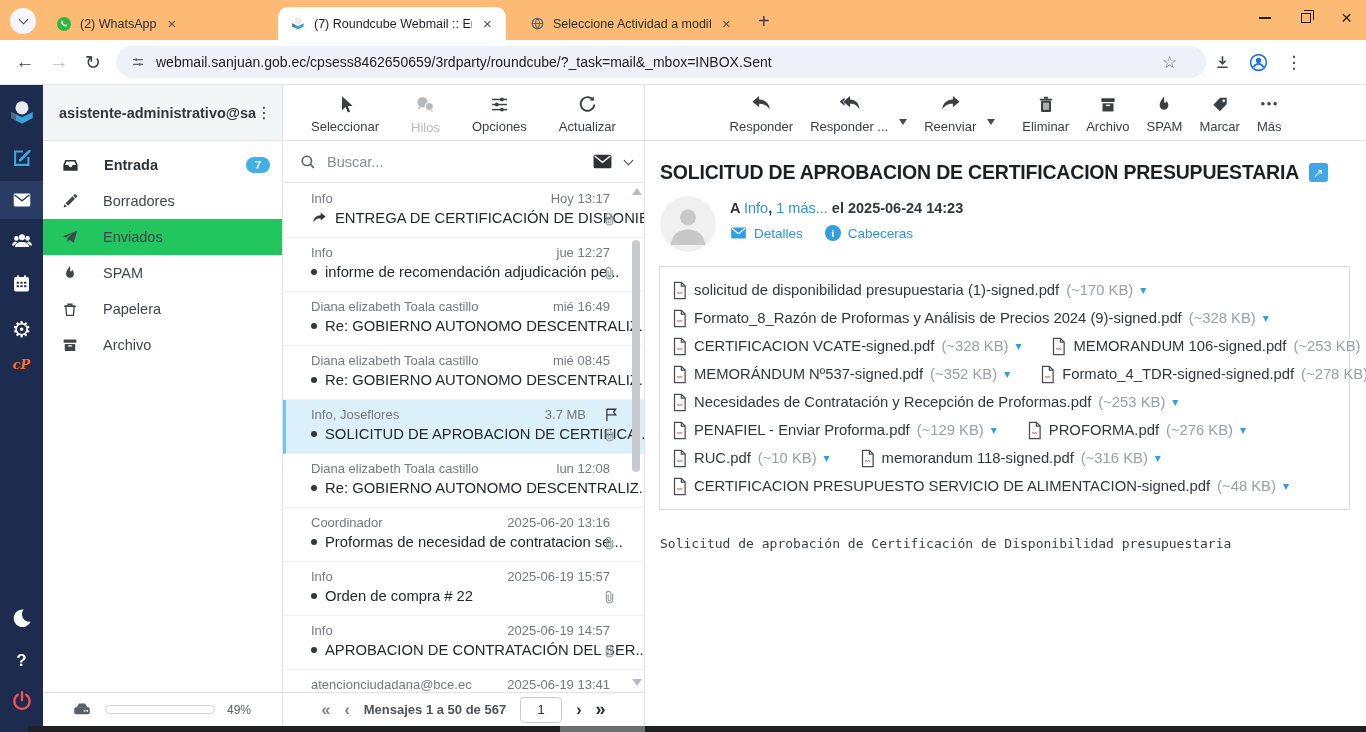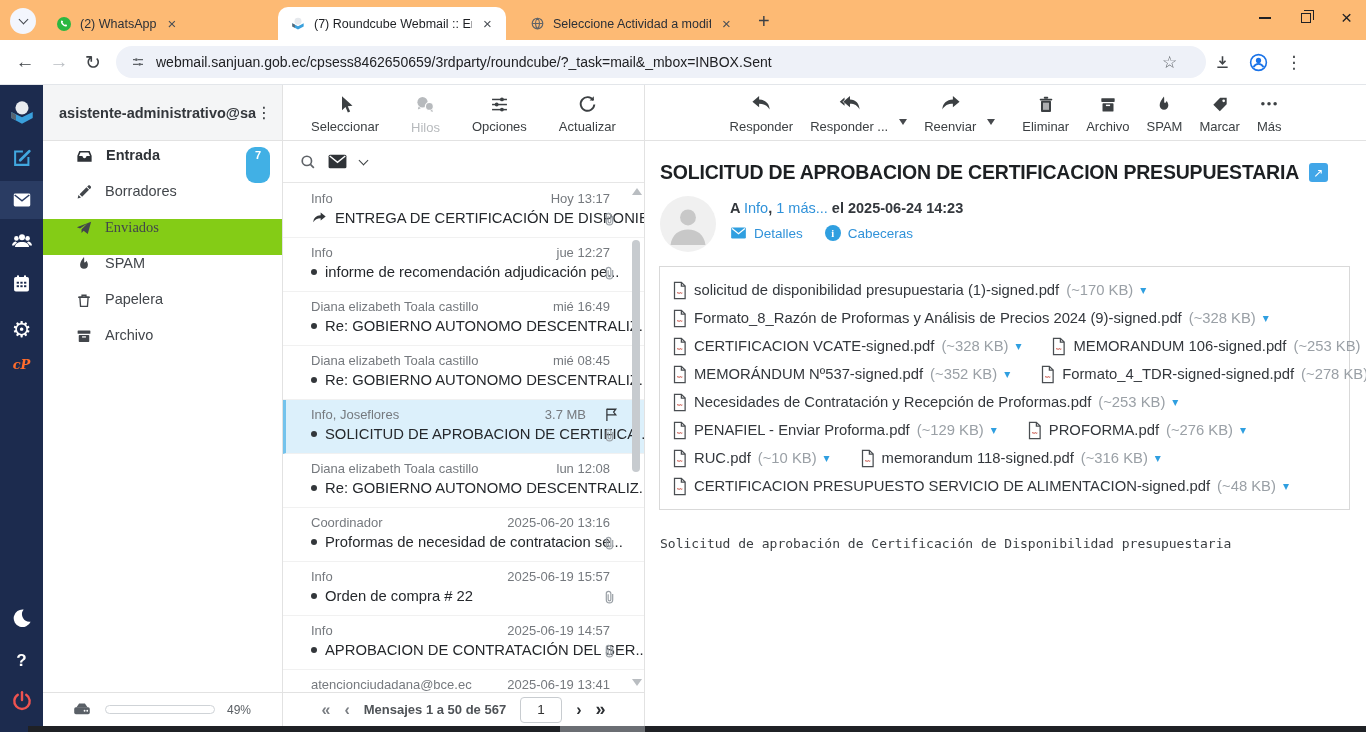--- a/index.html
+++ b/index.html
@@ -35,22 +35,22 @@
   .rail { width:43px; background:#1c2b4e; position:relative; flex:none; }
   .rail .ric { position:absolute; left:0; width:43px; display:flex; align-items:center; justify-content:center; }
   .rail .tile { background:#2a3c63; height:38px; }
   .cp { color:#ff6c2c; font-style:italic; font-weight:bold; font-size:13px; font-family:"DejaVu Serif",serif; }
   .qmark { color:#fff; font-size:17px; font-weight:bold; }
 
   .folders { width:240px; background:#fff; border-right:1px solid #e2e2e2; position:relative; flex:none; }
   .acct { height:56px; display:flex; align-items:center; padding:0 10px 0 16px; border-bottom:1px solid #e2e2e2; background:#f4f5f6; }
   .acct .name { font-size:14.5px; font-weight:bold; color:#33373c; flex:1; white-space:nowrap; overflow:hidden; }
   .acct .kebab { color:#33373c; font-size:16px; }
-  .fitem { height:36px; display:flex; gap:12px; padding:0 12px 0 32px; font-size:14.5px; color:#42464b; }
-  .fitem.sel { background:#84cc16;font-family:Liberation Serif, serif; }
+  .fitem { height:36px; display:flex; align-items:center; gap:24px; padding:0 12px 0 18px; font-size:14.5px; color:#42464b; }
+  .fitem.sel { background:#22c55e; }
   .fitem.bold { font-weight:bold; color:#2e3237; }
   .fitem .flabel { flex:1; }
   .badge { background:#41b0e5; color:#fff; font-size:11px; font-weight:bold; border-radius:9px; padding:2px 9px; }
   .quota { position:absolute; bottom:6px; left:0; right:0; height:34px; border-top:1px solid #e2e2e2; display:flex; align-items:center; gap:12px; padding:0 14px 0 28px; }
   .qtrack { width:110px; height:9px; border:1px solid #cfd3d7; border-radius:5px; background:#fff; overflow:hidden; }
   .qfill { height:100%; background:#55b3e8; }
   .qpct { font-size:12px; color:#5a5f64; }
 
   .mlist { width:362px; background:#fff; border-right:1px solid #e2e2e2; position:relative; flex:none; }
   .ltoolbar { height:56px; display:flex; align-items:flex-start; justify-content:center; gap:32px; padding-top:9px; border-bottom:1px solid #e2e2e2; }
@@ -370,20 +370,21 @@
         </div>
       </div>
 
       <div class="searchrow">
         <span>
             <svg width="18" height="18" viewBox="0 0 24 24" fill="none" stroke="#5f6368" stroke-width="2.2">
               <circle cx="10.5" cy="10.5" r="6.2"></circle>
               <path d="m15.2 15.2 4.6 4.6"></path>
             </svg>
           </span>
+        <input placeholder="Buscar..." style="">
         <span>
             <svg width="21" height="17" viewBox="0 0 24 20">
               <rect x="1.5" y="2" width="21" height="16" rx="1.8" fill="#2f3337"></rect>
               <path d="M2.8 3.6 12 11l9.2-7.4" stroke="#fff" stroke-width="1.7" fill="none"></path>
             </svg>
           </span>
         <span class="chev" style="border-color:#3c4043;margin-left:2px;"></span>
       </div>
 
       <div class="rows">

